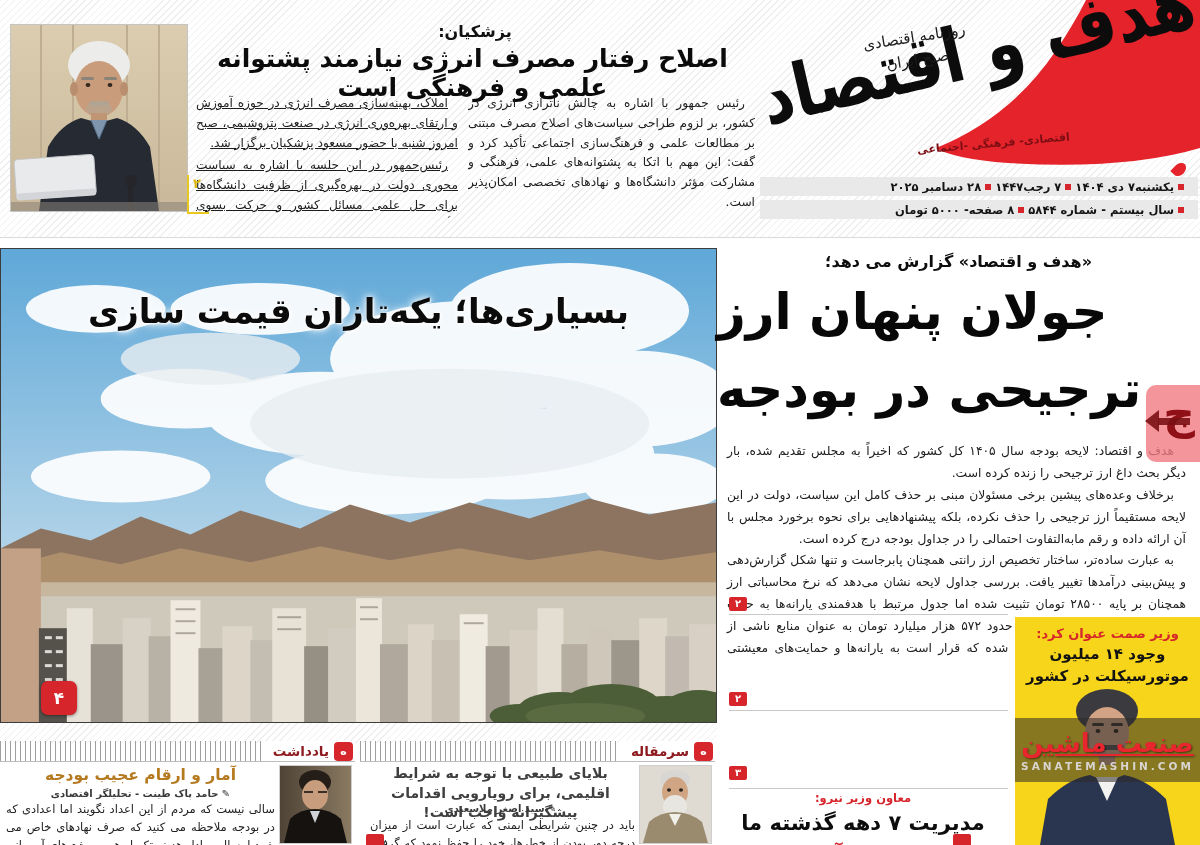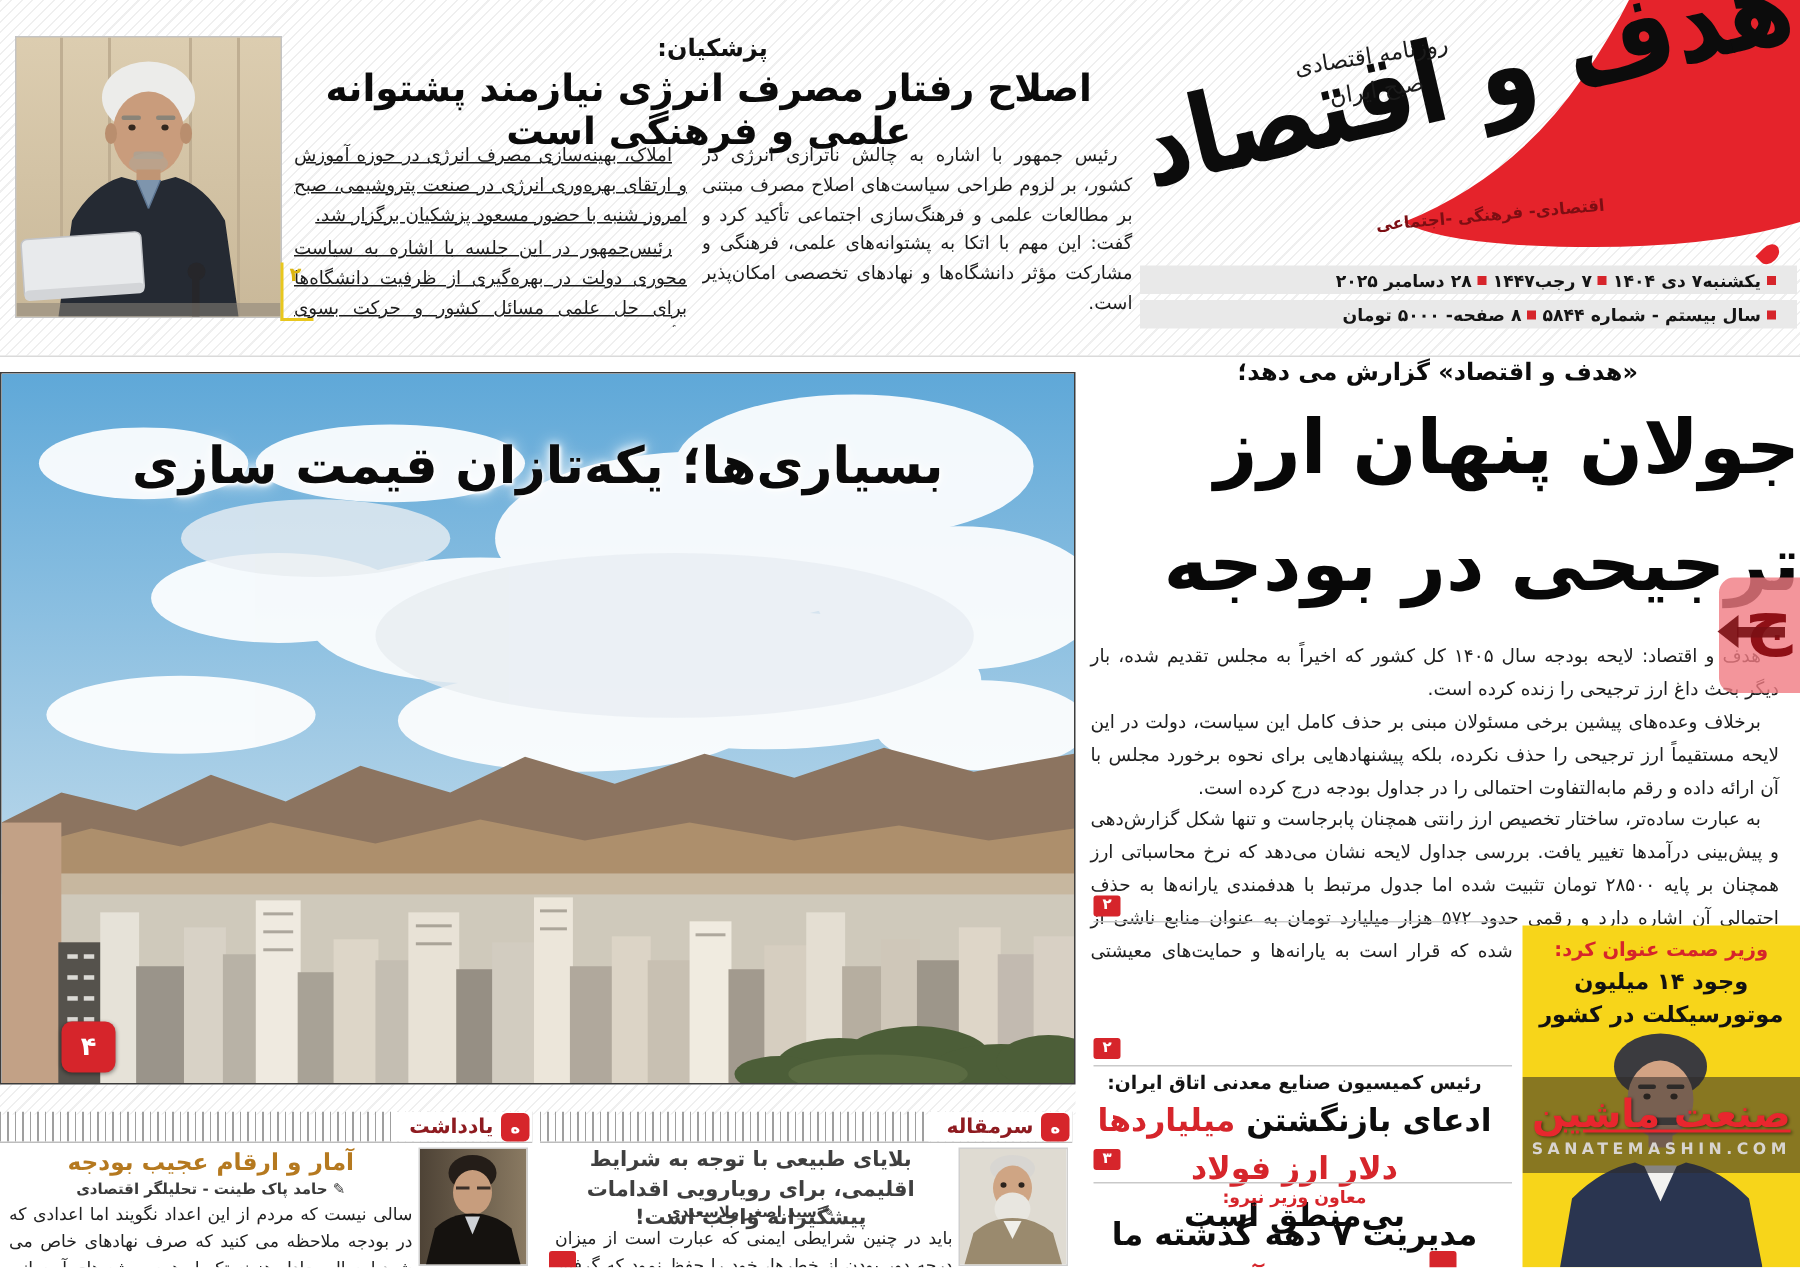--- a/index.html
+++ b/index.html
@@ -49,23 +49,23 @@
   .citysvg{position:absolute;left:0;top:0;width:715px;height:473px;}
   .ps-kicker{position:absolute;left:0;top:18px;width:100%;text-align:center;color:#fff;font-weight:bold;
       font-size:15.5px;text-shadow:0 1px 3px rgba(0,0,0,.95),0 0 6px rgba(0,0,0,.7);}
   .ps-headline{position:absolute;left:0;top:42px;width:100%;text-align:center;color:#0b0b0b;font-weight:bold;
       font-size:34px;text-shadow:0 0 6px #fff,0 0 12px #fff,1px 1px 2px rgba(255,255,255,.95);}
   .badge4{position:absolute;left:40px;top:432px;width:36px;height:34px;background:#d6252b;border-radius:7px;
       color:#fff;font-size:17px;font-weight:bold;display:flex;align-items:center;justify-content:center;
       box-shadow:0 1px 3px rgba(0,0,0,.45);}
 
   
-  .lead{position:absolute;left:717px;top:234px;width:483px;direction:rtl;}
+  .lead{position:absolute;left:717px;top:248px;width:483px;direction:rtl;}
   .lead-kicker{text-align:center;font-weight:bold;font-size:16px;margin-top:4px;color:#0d0d0d;}
-  .lead-h{text-align:right;font-weight:bold;font-size:50px;line-height:1.56;color:#080808;margin-top:2px;letter-spacing:-1px;}
+  .lead-h{text-align:left;font-weight:bold;font-size:50px;line-height:1.56;color:#080808;margin-top:2px;letter-spacing:-1px;}
   .lead-body{margin:12px 14px 0 10px;font-size:12.3px;line-height:1.78;text-align:justify;color:#202020;}
   .lead-body p{margin:0;text-indent:12px;}
 
   .pgmark{position:absolute;width:18px;height:14px;background:#d6252b;border-radius:2px;color:#fff;
       font-size:10px;font-weight:bold;display:flex;align-items:center;justify-content:center;line-height:1;}
   .m-lead{left:729px;top:597px;}
   .m-b1{left:729px;top:692px;}
   .m-b2{left:729px;top:766px;}
   .m-b3{left:953px;top:834px;}
   .m-ed{left:366px;top:834px;}
@@ -308,27 +308,20 @@
       <p>برخلاف وعده‌های پیشین برخی مسئولان مبنی بر حذف کامل این سیاست، دولت در این لایحه مستقیماً ارز ترجیحی را حذف نکرده، بلکه پیشنهادهایی برای نحوه برخورد مجلس با آن ارائه داده و رقم مابه‌التفاوت احتمالی را در جداول بودجه درج کرده است.</p>
       <p>به عبارت ساده‌تر، ساختار تخصیص ارز رانتی همچنان پابرجاست و تنها شکل گزارش‌دهی و پیش‌بینی درآمدها تغییر یافت. بررسی جداول لایحه نشان می‌دهد که نرخ محاسباتی ارز همچنان بر پایه ۲۸۵۰۰ تومان تثبیت شده اما جدول مرتبط با هدفمندی یارانه‌ها به حذف احتمالی آن اشاره دارد و رقمی حدود ۵۷۲ هزار میلیارد تومان به عنوان منابع ناشی از اصلاح نرخ ارز ترجیحی پیش‌بینی شده که قرار است به یارانه‌ها و حمایت‌های معیشتی اختصاص یابد.</p>
     </div>
   </div>
   <div class="pgmark m-lead">۲</div>
   <div class="div-h d1"></div>
 
   <div class="pgmark m-b1">۲</div>
   <div class="div-h d2"></div>
 
-  <div class="brief b2">
-    <div class="bk">رئیس کمیسیون صنایع معدنی اتاق ایران:</div>
-    <div class="bh">
-      <span>ادعای بازنگشتن </span><span class="red">میلیاردها دلار ارز فولاد</span><br>
-      <span>بی‌منطق است</span>
-    </div>
-  </div>
   <div class="pgmark m-b2">۳</div>
   <div class="div-h d3"></div>
 
   <div class="brief b3">
     <div class="bk">معاون وزیر نیرو:</div>
     <div class="bh">
       <span>مدیریت ۷ دهه گذشته ما</span><br>
       <span>را به </span><span class="red">ناترازی آب</span><span> رساند</span>
     </div>
   </div>

